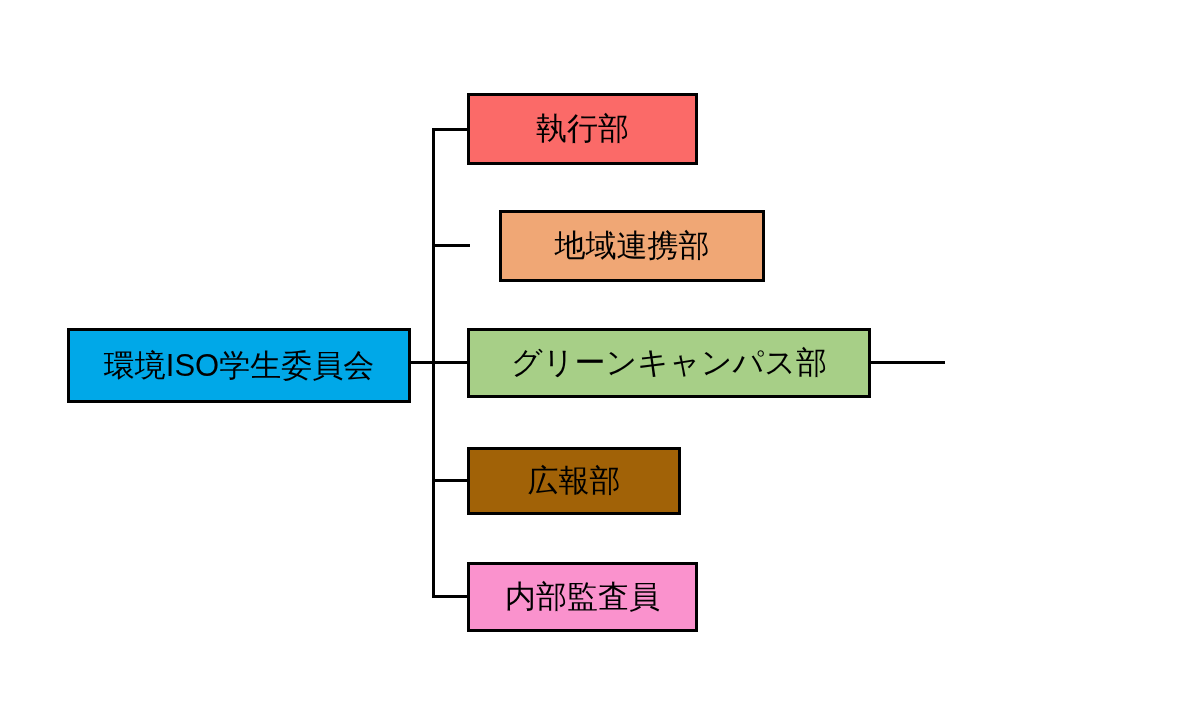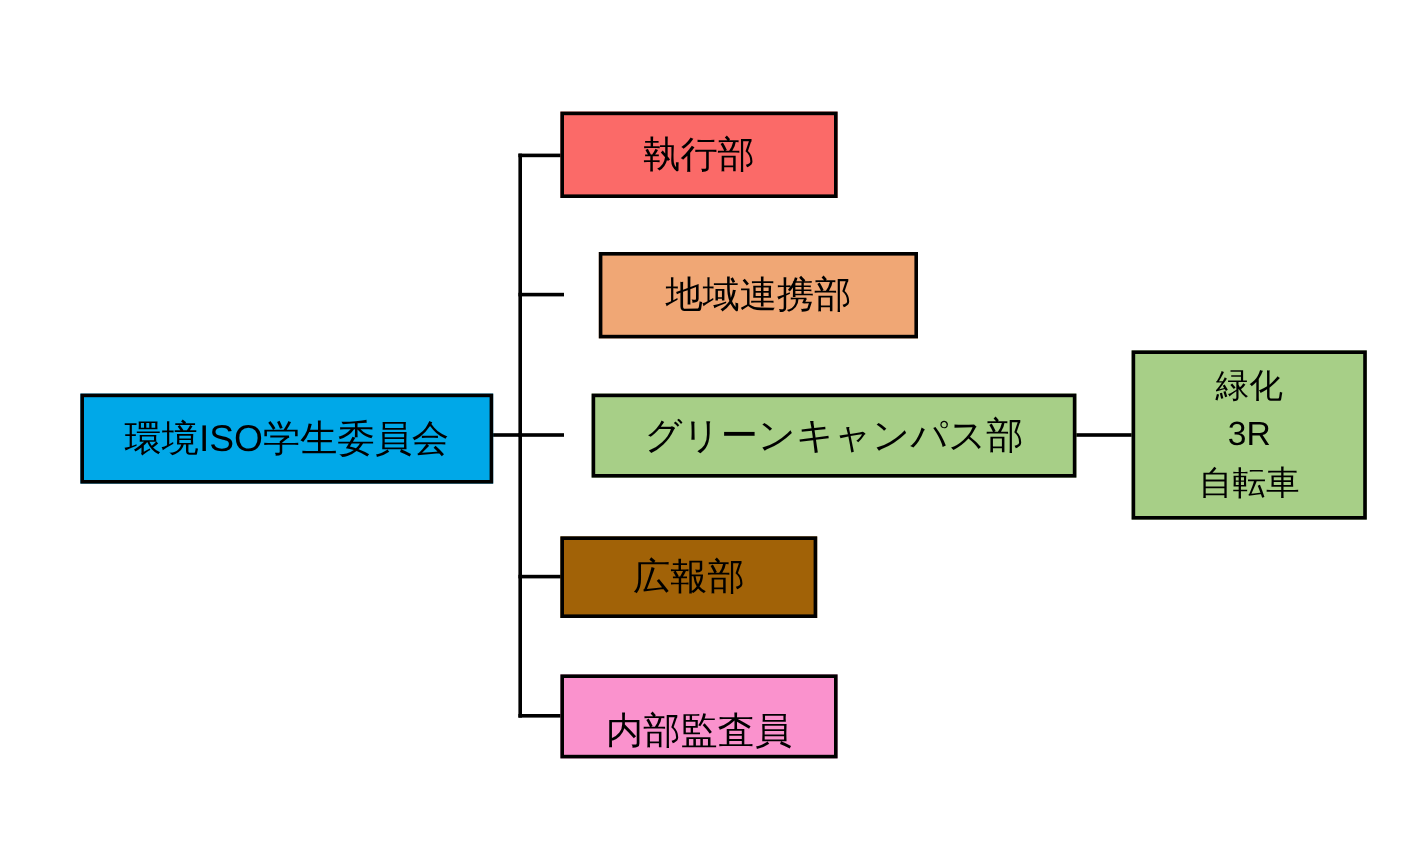--- a/index.html
+++ b/index.html
@@ -64,40 +64,38 @@
     margin-left: 32px;
   }
   
   #node-green {
     left: 467px;
     top: 328px;
     width: 404px;
     height: 70px;
     background: #a7cf87;
     font-size: 31px;
-    margin-left: 26px;
   }
   
   #node-pr {
     left: 467px;
     top: 447px;
     width: 214px;
     height: 68px;
     background: #a16207;
     font-size: 31px;
   }
   
   #node-audit {
     left: 467px;
     top: 562px;
     width: 231px;
     height: 70px;
     background: #fa92cd;
     font-size: 31px;
-    align-items: flex-end;
   }
   
   #node-green-detail {
     left: 943px;
     top: 292px;
     width: 196px;
     height: 141px;
     background: #a7cf87;
     font-size: 28px;
     line-height: 1.45;
@@ -147,19 +145,14 @@
   </div>
 
   <div class="node" id="node-pr">
     <span class="node-label">広報部</span>
   </div>
 
   <div class="node" id="node-audit">
     <span class="node-label">内部監査員</span>
   </div>
 
-  <div class="node" id="node-green-detail">
-    <span class="node-label">緑化
-3R
-自転車</span>
-  </div>
 
 </div>
 
 </body></html>

